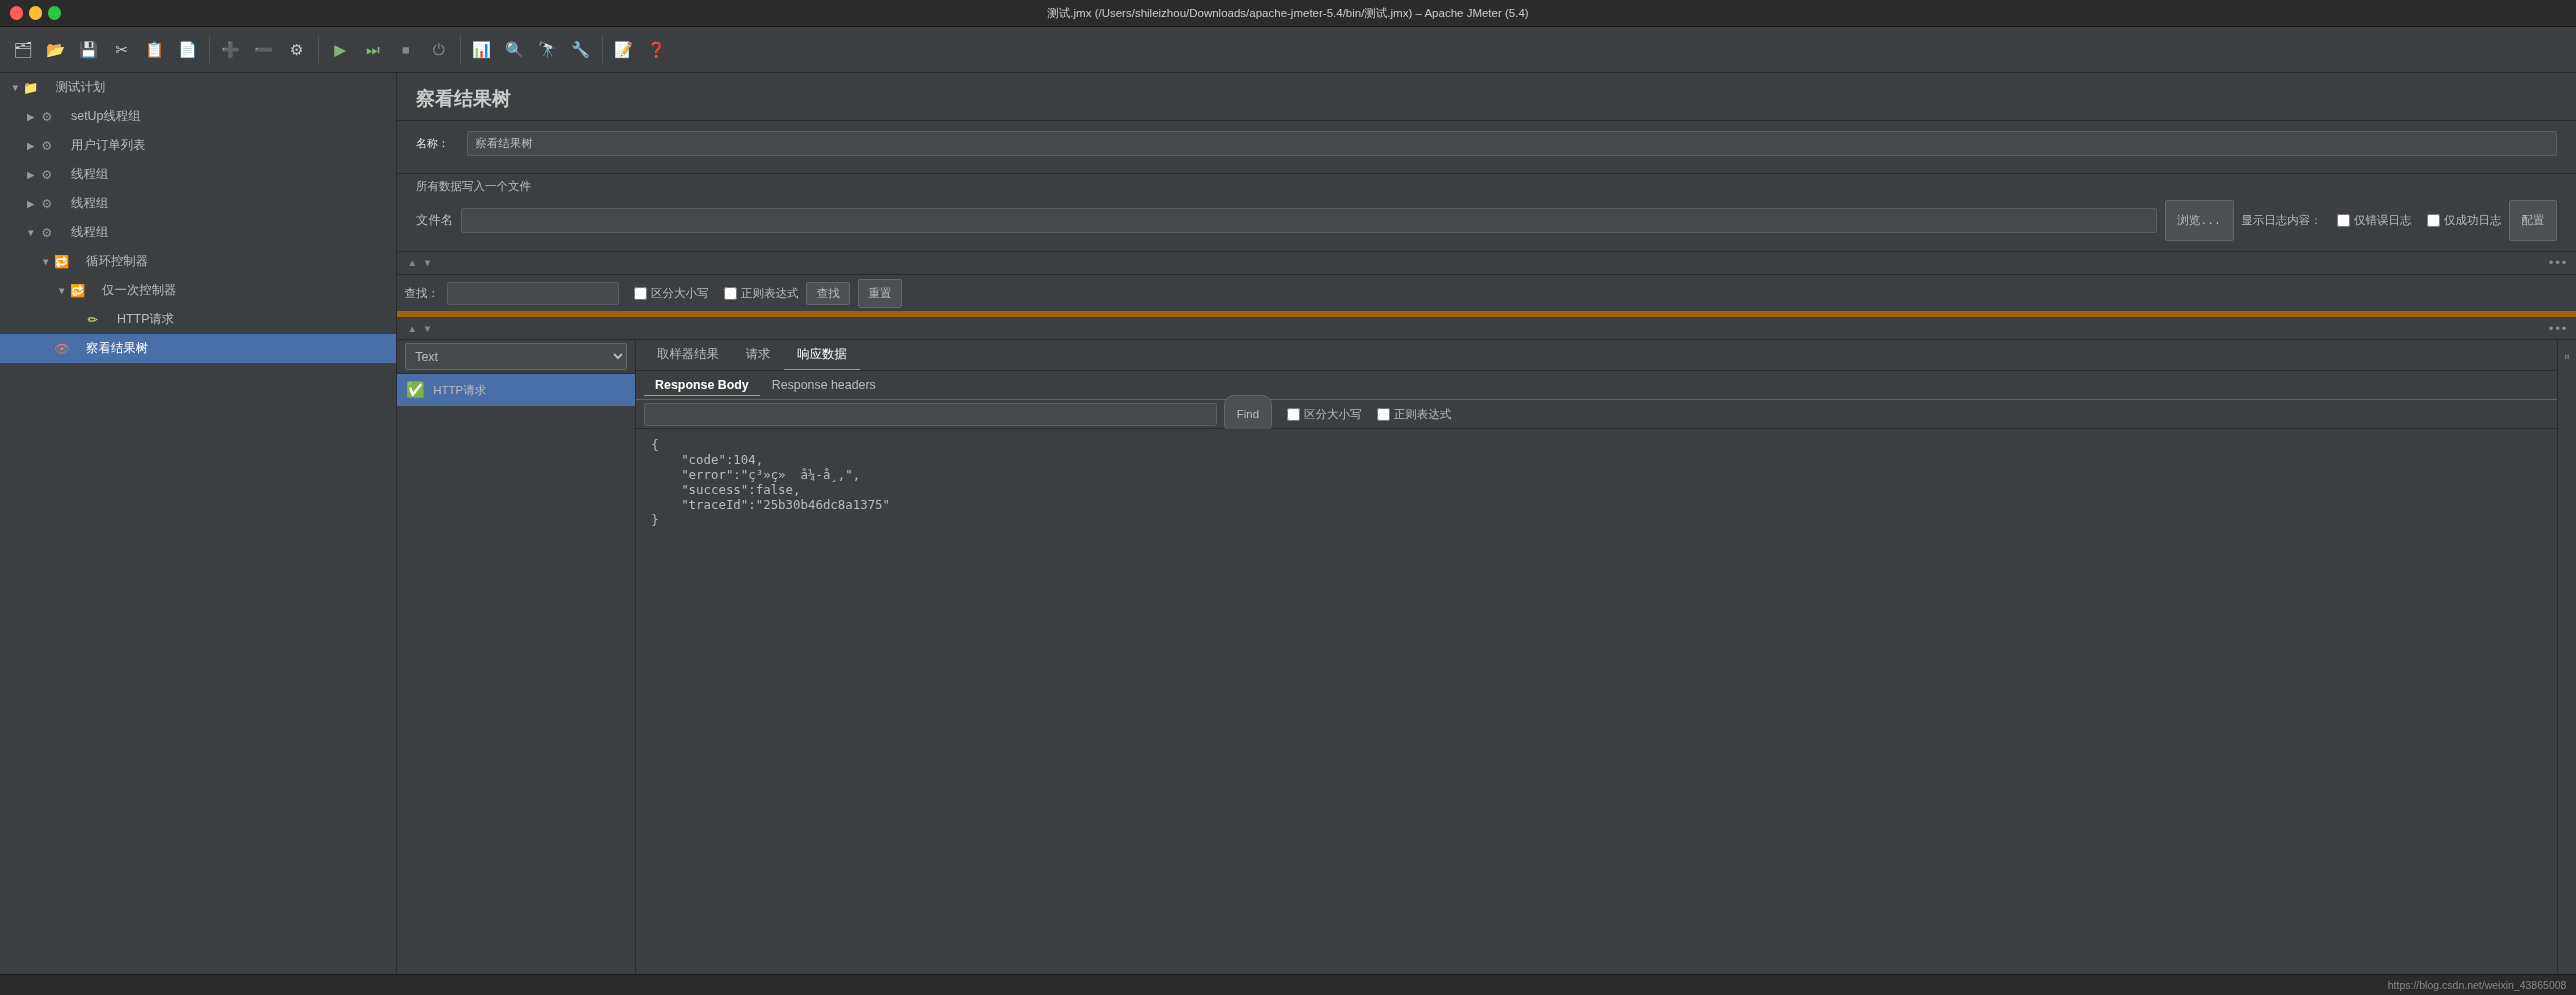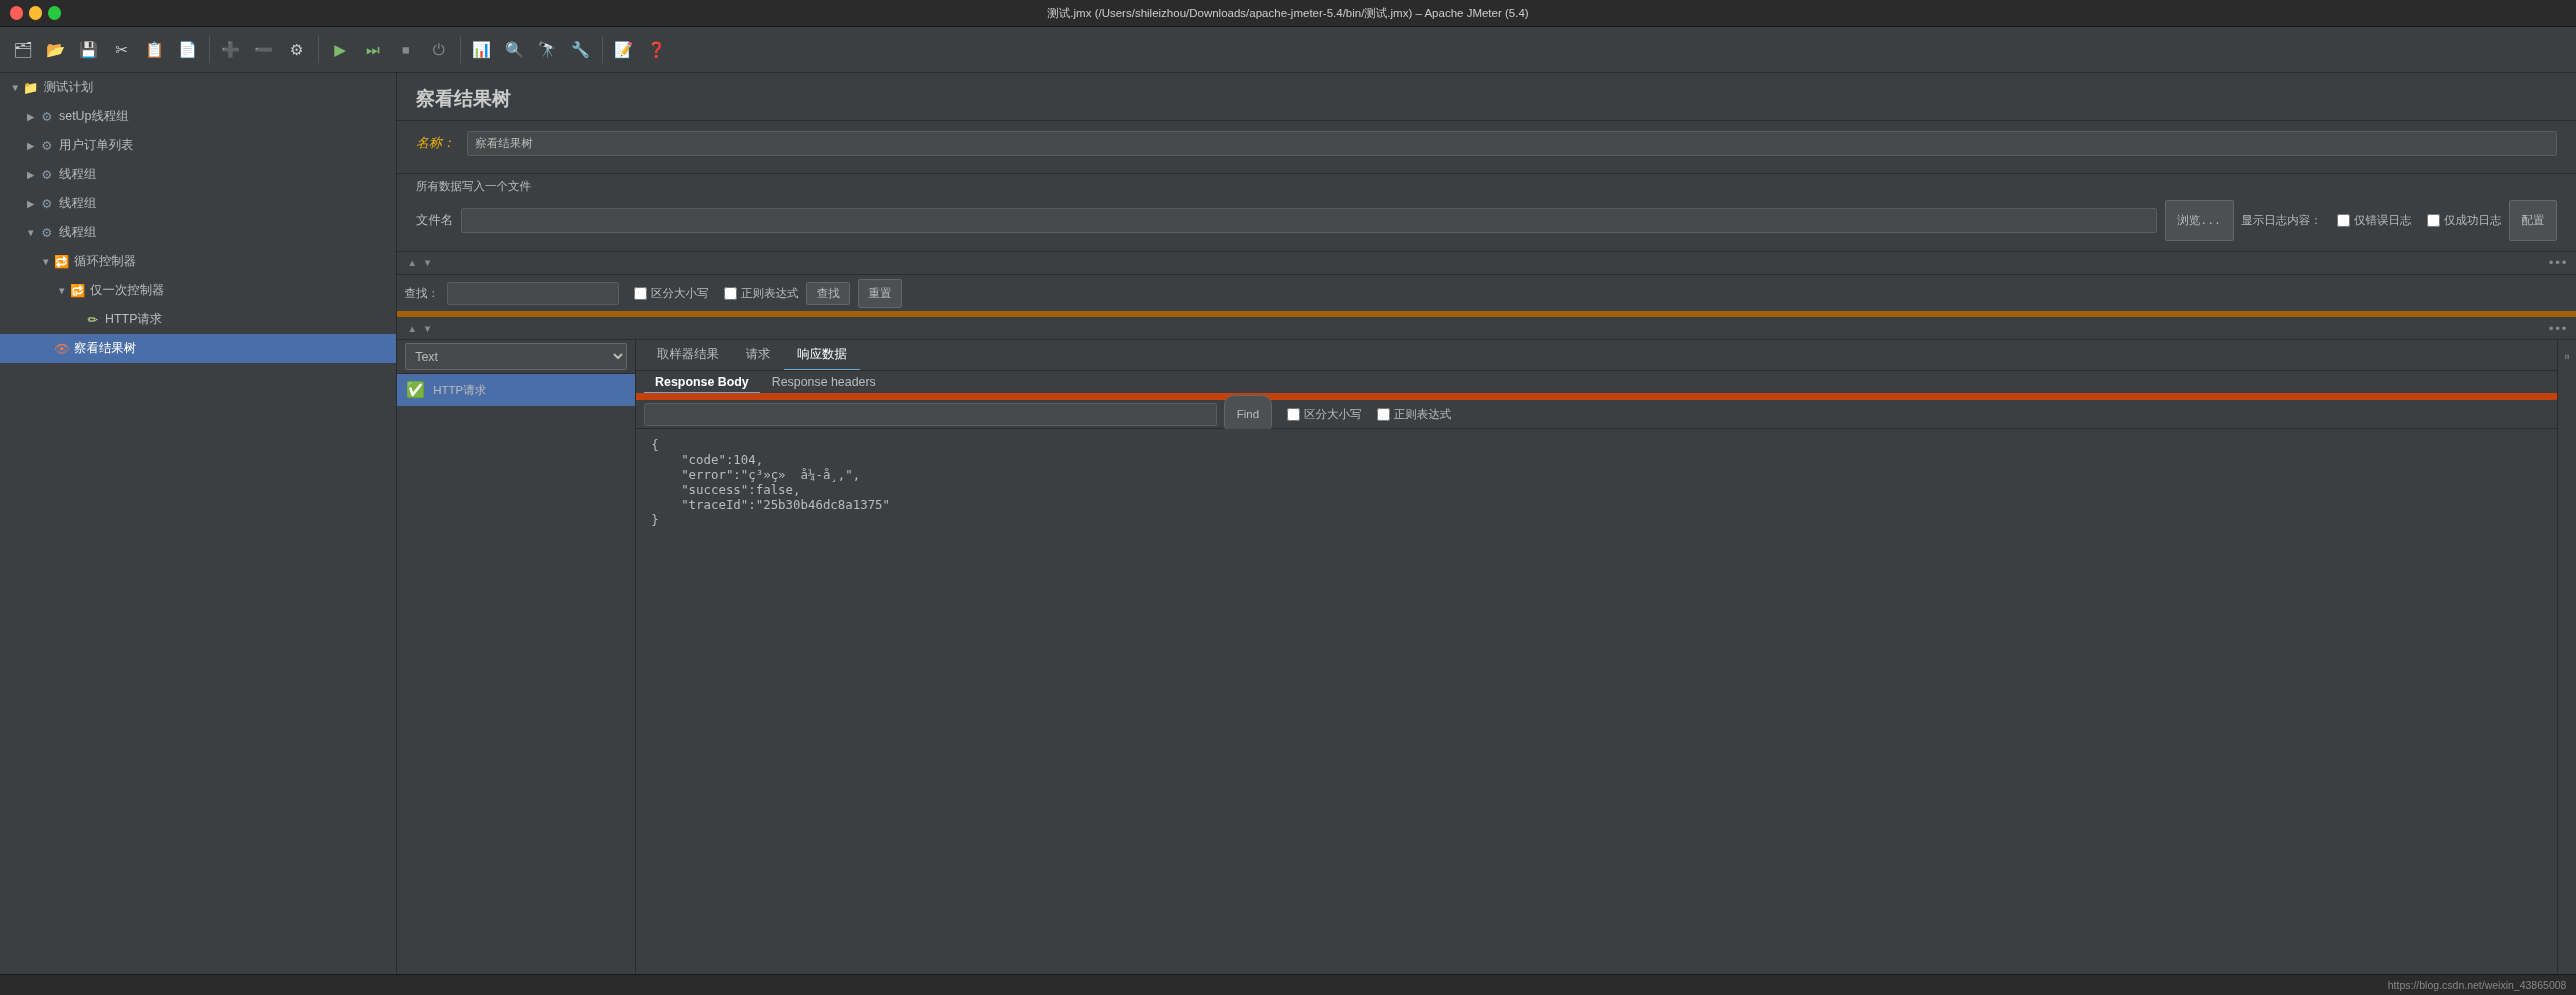--- a/index.html
+++ b/index.html
@@ -90,21 +90,21 @@
     .tree-item .arrow {
       width: 15.3px; height: 15.3px;
       display: inline-flex; align-items: center; justify-content: center;
       font-size: 9.6px; color: #999; flex-shrink: 0;
     }
     .tree-item .icon {
       width: 17px; height: 17px;
       margin-right: 3.8px; flex-shrink: 0;
       display: inline-flex; align-items: center; justify-content: center;
     }
-    .tree-item .label { flex: 1; }
+    .tree-item .label { flex: 1; margin-left: 12px; }
     .indent-1 { padding-left: 23px; }
     .indent-2 { padding-left: 38px; }
     .indent-3 { padding-left: 54px; }
     .indent-4 { padding-left: 69px; }
 
     
     .icon-gear { color: #8899aa; }
     .icon-folder { color: #e8b64c; }
     .icon-eye { color: #e87c5a; }
 
@@ -131,25 +131,24 @@
       padding: 9.6px 19px;
       border-bottom: 1px solid #2b2b2b;
     }
     .form-row {
       display: flex;
       align-items: center;
       margin-bottom: 7.6px;
       gap: 7.6px;
     }
     .form-label {
-      color: #eab308;
-      font-size: 13px;
+      color: #e5e5e5;
+      font-size: 11px;
       white-space: nowrap;
       width: 43px;
-      font-style: italic;
     }
     .form-input {
       flex: 1;
       background: #45494a;
       border: 1px solid #5a5d5e;
       color: #bbb;
       padding: 3.8px 7.6px;
       font-size: 11.5px;
       height: 25px;
       border-radius: 1.9px;
@@ -318,21 +317,21 @@
     .tab.active {
       color: #fff;
       border-bottom: 1.9px solid #6eaad7;
     }
 
     
     .sub-tabs-row {
       display: flex;
       align-items: center;
       padding: 3.8px 7.6px;
-      border-bottom: 7px solid #c2410c;
+      border-bottom: 1px solid #c2410c;
       background: #3c3f41;
       height: 29px;
     }
     .sub-tab {
       padding: 2.9px 11.5px;
       font-size: 12.4px;
       color: #bbb;
       cursor: pointer;
     }
     .sub-tab.active {

